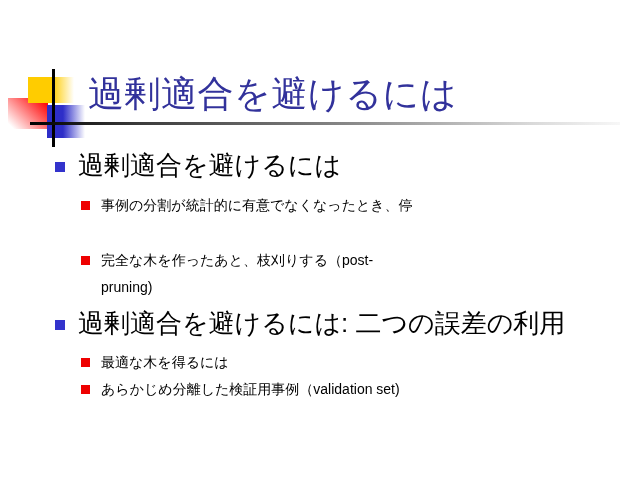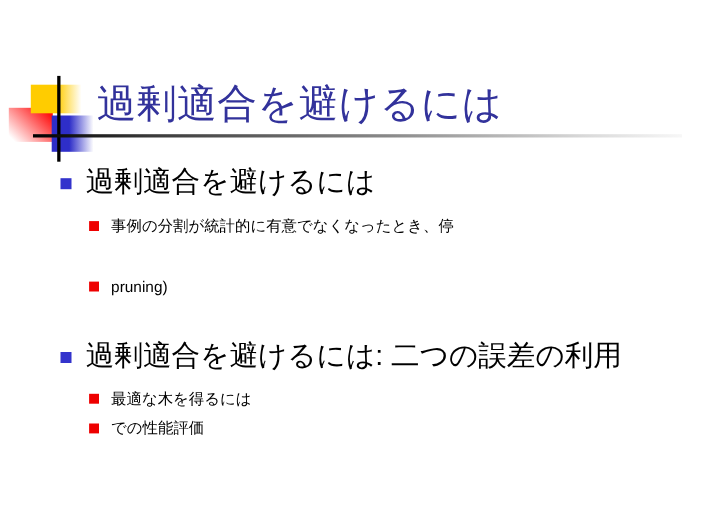--- a/index.html
+++ b/index.html
@@ -78,31 +78,32 @@
     <span class="txt">過剰適合を避けるには</span>
   </div>
 
   <div class="item l2 i1">
     <span class="sq2"></span>
     <span class="txt">事例の分割が統計的に有意でなくなったとき、停</span>
   </div>
 
   <div class="item l2 i2">
     <span class="sq2"></span>
+    <span class="txt">完全な木を作ったあと、枝刈りする（post-</span>
     <span class="txt">pruning)</span>
   </div>
 
   <div class="item l1 i3">
     <span class="sq1"></span>
     <span class="txt">過剰適合を避けるには: 二つの誤差の利用</span>
   </div>
 
   <div class="item l2 i4">
     <span class="sq2"></span>
     <span class="txt">最適な木を得るには</span>
   </div>
 
   <div class="item l2 i5">
     <span class="sq2"></span>
-    <span class="txt">での性能評価</span>
+    <span class="txt">あらかじめ分離した検証用事例（validation set)</span>
   </div>
 
 </div>
 
 </body></html>

